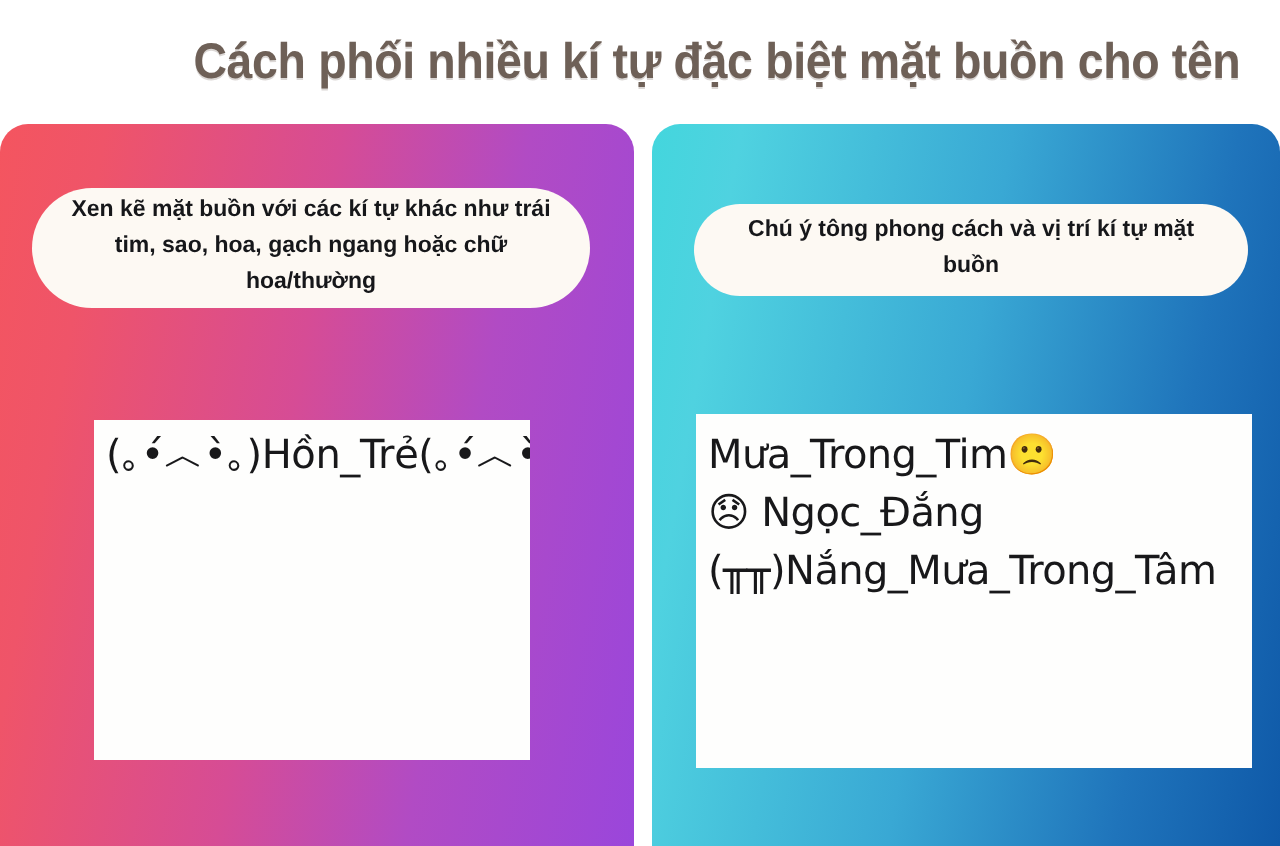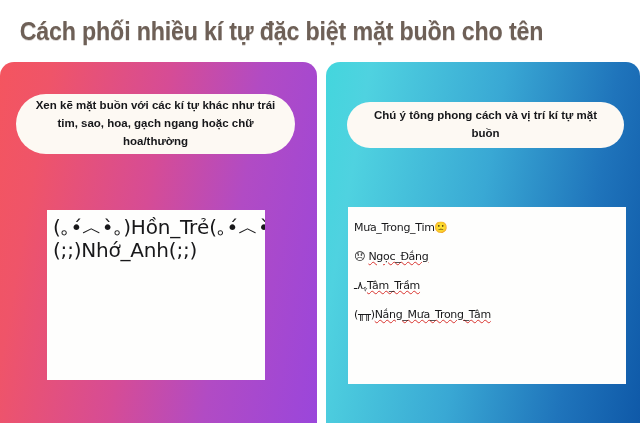--- a/index.html
+++ b/index.html
@@ -14,21 +14,21 @@
     font-family: "Liberation Sans", sans-serif;
     position: relative;
   }
 
   
   .title-bar {
     width: 640px;
     height: 62px;
     display: flex;
     align-items: center;
-    justify-content: flex-start;
+    justify-content: flex-end;
     background: #ffffff;
   }
   .page-title {
     font-family: "Liberation Sans Narrow", "Liberation Sans", sans-serif;
     font-weight: bold;
     font-size: 25px;
     letter-spacing: -0.2px;
     color: #6e6057;
     transform: scaleX(0.93);
     transform-origin: center;
@@ -119,28 +119,27 @@
 
   .kao-line {
     font-family: "DejaVu Sans", sans-serif;
     font-size: 20px;
     line-height: 23px;
     color: #18181a;
     white-space: nowrap;
     letter-spacing: -0.2px;
   }
   .card-right .kao-line {
-    font-size: 11px;
+    font-size: 20px;
     line-height: 29px;
     letter-spacing: -0.3px;
   }
 
   
   .squig {
-    text-decoration: underline;
     text-decoration-style: wavy;
     text-decoration-color: #e03a36;
     text-decoration-thickness: 1px;
     text-underline-offset: 1px;
   }
   .card-right .squig {
     text-decoration-color: #d8332f;
   }
   .emoji {
     font-family: "DejaVu Sans", sans-serif;
@@ -152,29 +151,27 @@
 <div class="title-bar">
   <div class="page-title">Cách phối nhiều kí tự đặc biệt mặt buồn cho tên</div>
 </div>
 
 <div class="panels">
 
   <div class="panel panel-left">
     <div class="pill pill-left">Xen kẽ mặt buồn với các kí tự khác như trái tim, sao, hoa, gạch ngang hoặc chữ hoa/thường</div>
     <div class="card card-left" id="left-card">
         <div class="kao-line"><span class="emoji">(｡•́︿•̀｡)</span><span>Hồn_Trẻ</span><span class="emoji">(｡•́︿•̀｡)</span></div>
-        <div class="kao-line"><span class="emoji">(;;)</span><span>Nhớ_Anh</span><span class="emoji">(;;)</span></div>
       </div>
   </div>
 
   <div class="panel-gap"></div>
 
   <div class="panel panel-right">
     <div class="pill pill-right">Chú ý tông phong cách và vị trí kí tự mặt buồn</div>
     <div class="card card-right" id="right-card">
         <div class="kao-line"><span>Mưa_Trong_Tim</span><span class="emoji">🙁</span></div>
         <div class="kao-line"><span class="emoji">😞 </span><span class="squig">Ngọc_Đắng</span></div>
-        <div class="kao-line"><span class="emoji">ﮩ٨ـ</span><span class="squig">Tâm_Trầm</span></div>
         <div class="kao-line"><span class="emoji">(╥╥)</span><span class="squig">Nắng_Mưa_Trong_Tâm</span></div>
       </div>
   </div>
 
 </div>
 
 </body></html>

